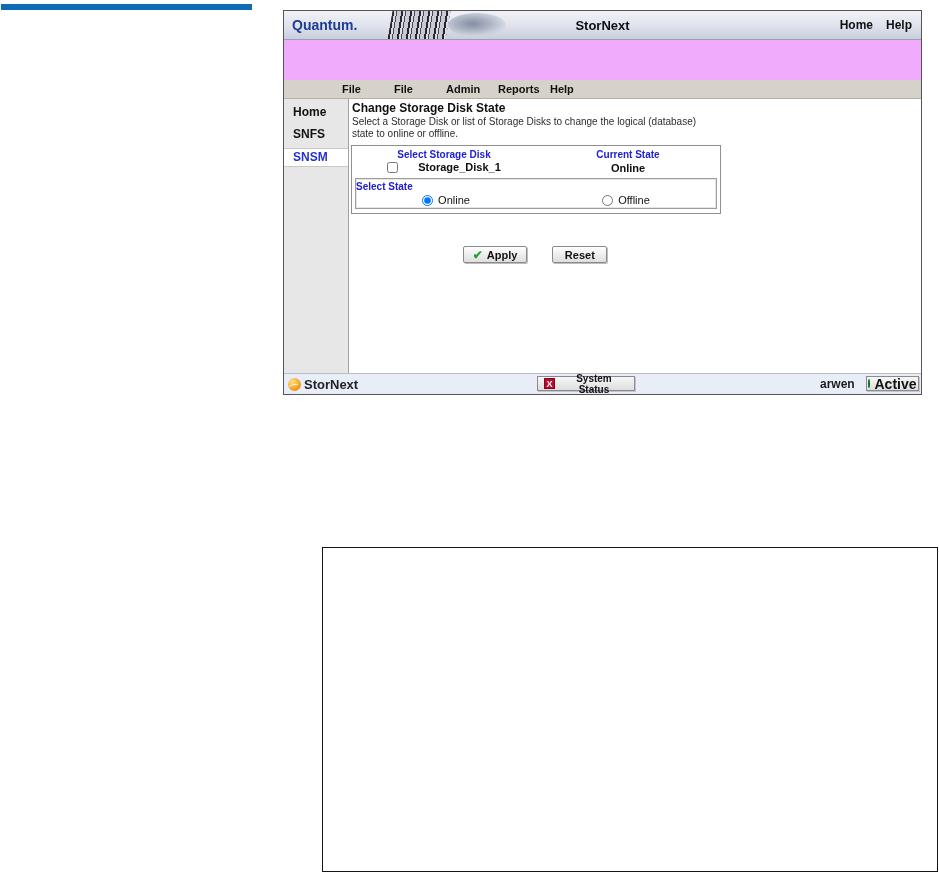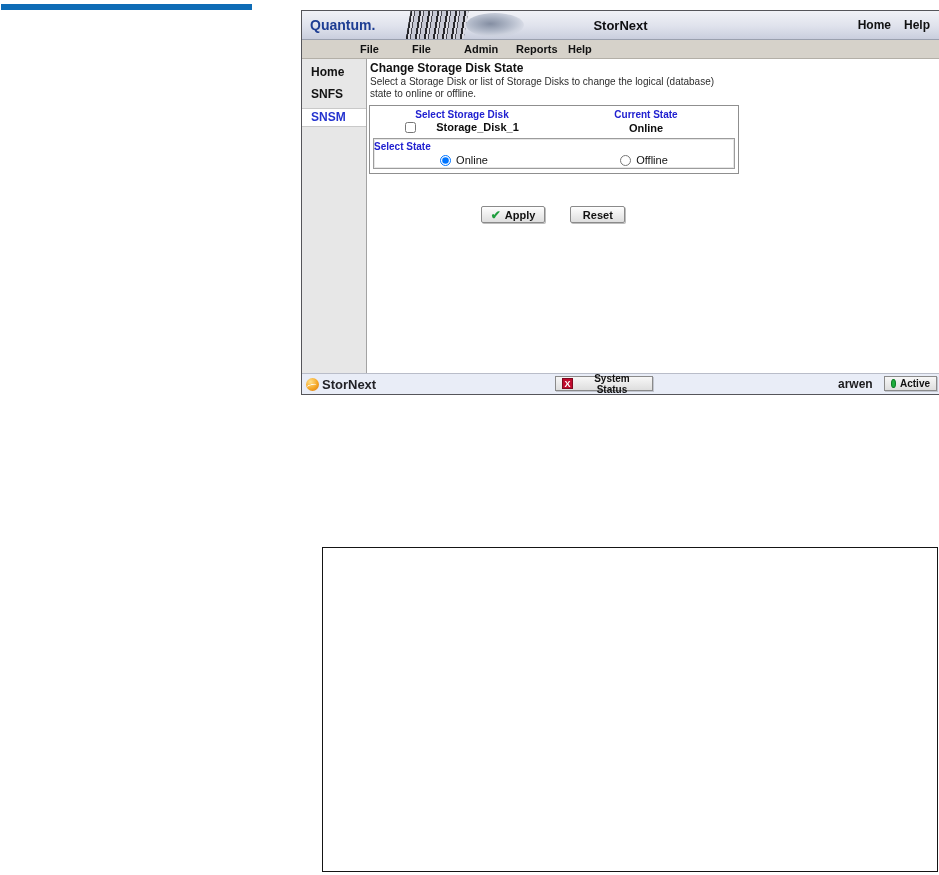--- a/index.html
+++ b/index.html
@@ -6,21 +6,21 @@
   body {
     width:939px; height:875px; position:relative; background:#ffffff;
     font-family:"Liberation Sans", sans-serif; overflow:hidden;
   }
 
   
   .top-rule { position:absolute; left:1px; top:4px; width:251px; height:6px; background:#0e6cb6; }
 
   
   .app {
-    position:absolute; left:301px; top:10px; width:637px; height:383px;
+    position:absolute; left:283px; top:10px; width:637px; height:383px;
     border:1px solid #55555a; background:#f0abfc; display:flex; flex-direction:column;
   }
 
   
   .hdr {
     height:28px; flex:0 0 28px; position:relative;
     background:linear-gradient(#f1f2f7 0%, #dfe2ec 55%, #c9cedd 100%);
     border-bottom:1px solid #9aa0ae; display:flex; align-items:center;
   }
   .logo { font-weight:bold; font-size:14px; color:#1d3d93; padding-left:8px; z-index:3; position:relative; }
@@ -34,21 +34,21 @@
     position:absolute; left:72px; top:2px; width:58px; height:24px; border-radius:50%;
     background:radial-gradient(ellipse at 42% 45%, #848ea2 0%, #aeb6c6 38%, #ccd1dd 62%, rgba(220,224,234,0) 78%);
   }
   .hdr-title { position:absolute; left:0; right:0; text-align:center; font-weight:bold; font-size:13px; color:#0f0f12; z-index:2; }
   .hdr-links { margin-left:auto; padding-right:9px; display:flex; gap:13px; font-weight:bold; font-size:12px; color:#111; z-index:3; }
   .hdr-links span { cursor:default; }
 
   
   .menubar {
     height:18px; flex:0 0 18px; background:#d6d2ca; border-bottom:1px solid #b3afa7;
-    display:flex; align-items:center; padding-left:58px; font-size:11px; font-weight:bold; color:#111;
+    display:flex; align-items:center; padding-left:58px; font-size:11px; font-weight:bold; color:#111;margin-top:40px;
   }
   .menubar .mi { width:52px; }
 
   
   .bodyrow { flex:1 1 auto; display:flex; min-height:0; }
   .sidebar { width:64px; flex:0 0 64px; background:#e7e7e7; border-right:1px solid #a3a3a3; font-weight:bold; font-size:12px; padding-top:5px; }
   .side-item { height:17px; line-height:17px; padding-left:9px; margin-bottom:5px; color:#121212; }
   .side-item.sel { background:#ffffff; color:#2433cf; border-top:1px solid #c9c9c9; border-bottom:1px solid #c9c9c9; margin-left:0; }
 
   .content { flex:1 1 auto; position:relative; background:#ffffff; }
@@ -93,21 +93,21 @@
     display:flex; align-items:center; justify-content:center; gap:5px;
     font-size:10px; font-weight:bold; color:#111; box-shadow:1px 1px 0 #c2c6d0;
   }
   .red-x { width:11px; height:11px; background:#c00a2d; border:1px solid #7e0a20; color:#fff; font-size:9px; font-weight:bold; line-height:10px; text-align:center; box-sizing:border-box; }
 
   .user-name { position:absolute; left:536px; top:3px; font-size:12px; font-weight:bold; color:#1b1b1e; }
   .active-btn {
     position:absolute; left:582px; top:2px; width:53px; height:15px;
     background:linear-gradient(#f7f7f7,#dedede); border:1px solid #8a8a8a;
     display:flex; align-items:center; justify-content:center; gap:4px;
-    font-size:10px; font-weight:bold; color:#111; box-shadow:1px 1px 0 #c2c6d0;
+    font-size:14px; font-weight:bold; color:#111; box-shadow:1px 1px 0 #c2c6d0;
   }
   .green-dot { width:9px; height:9px; border-radius:50%; background:#1fae3d; border:1px solid #0c7a24; box-sizing:border-box; }
 
   
   .bottom-box { position:absolute; left:322px; top:547px; width:614px; height:323px; border:1px solid #151515; background:#fff; }
 </style>
 </head>
 <body>
 
 <div class="top-rule"></div>

